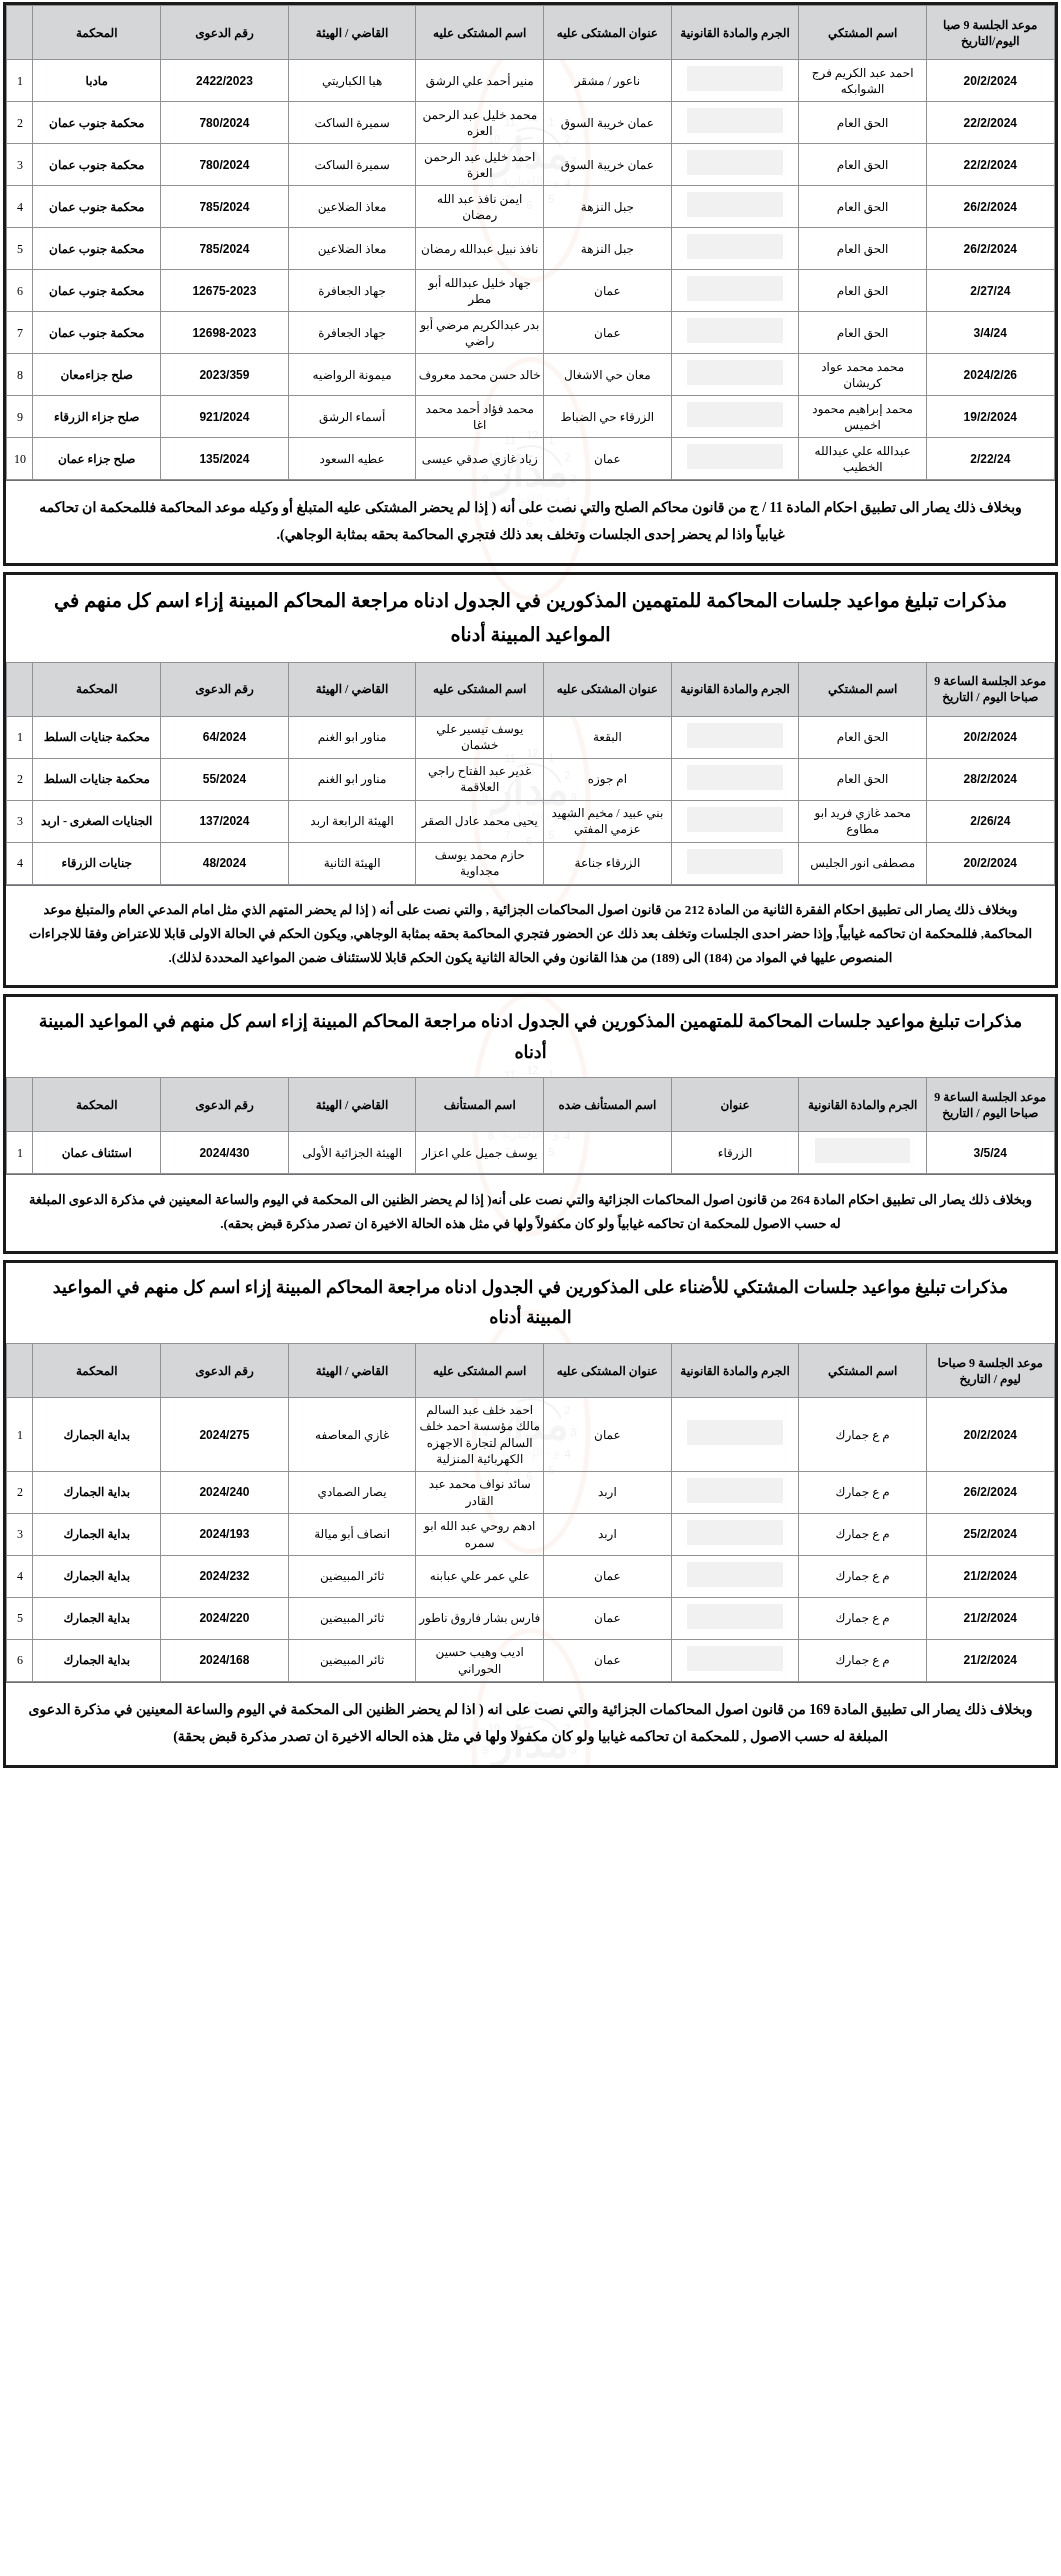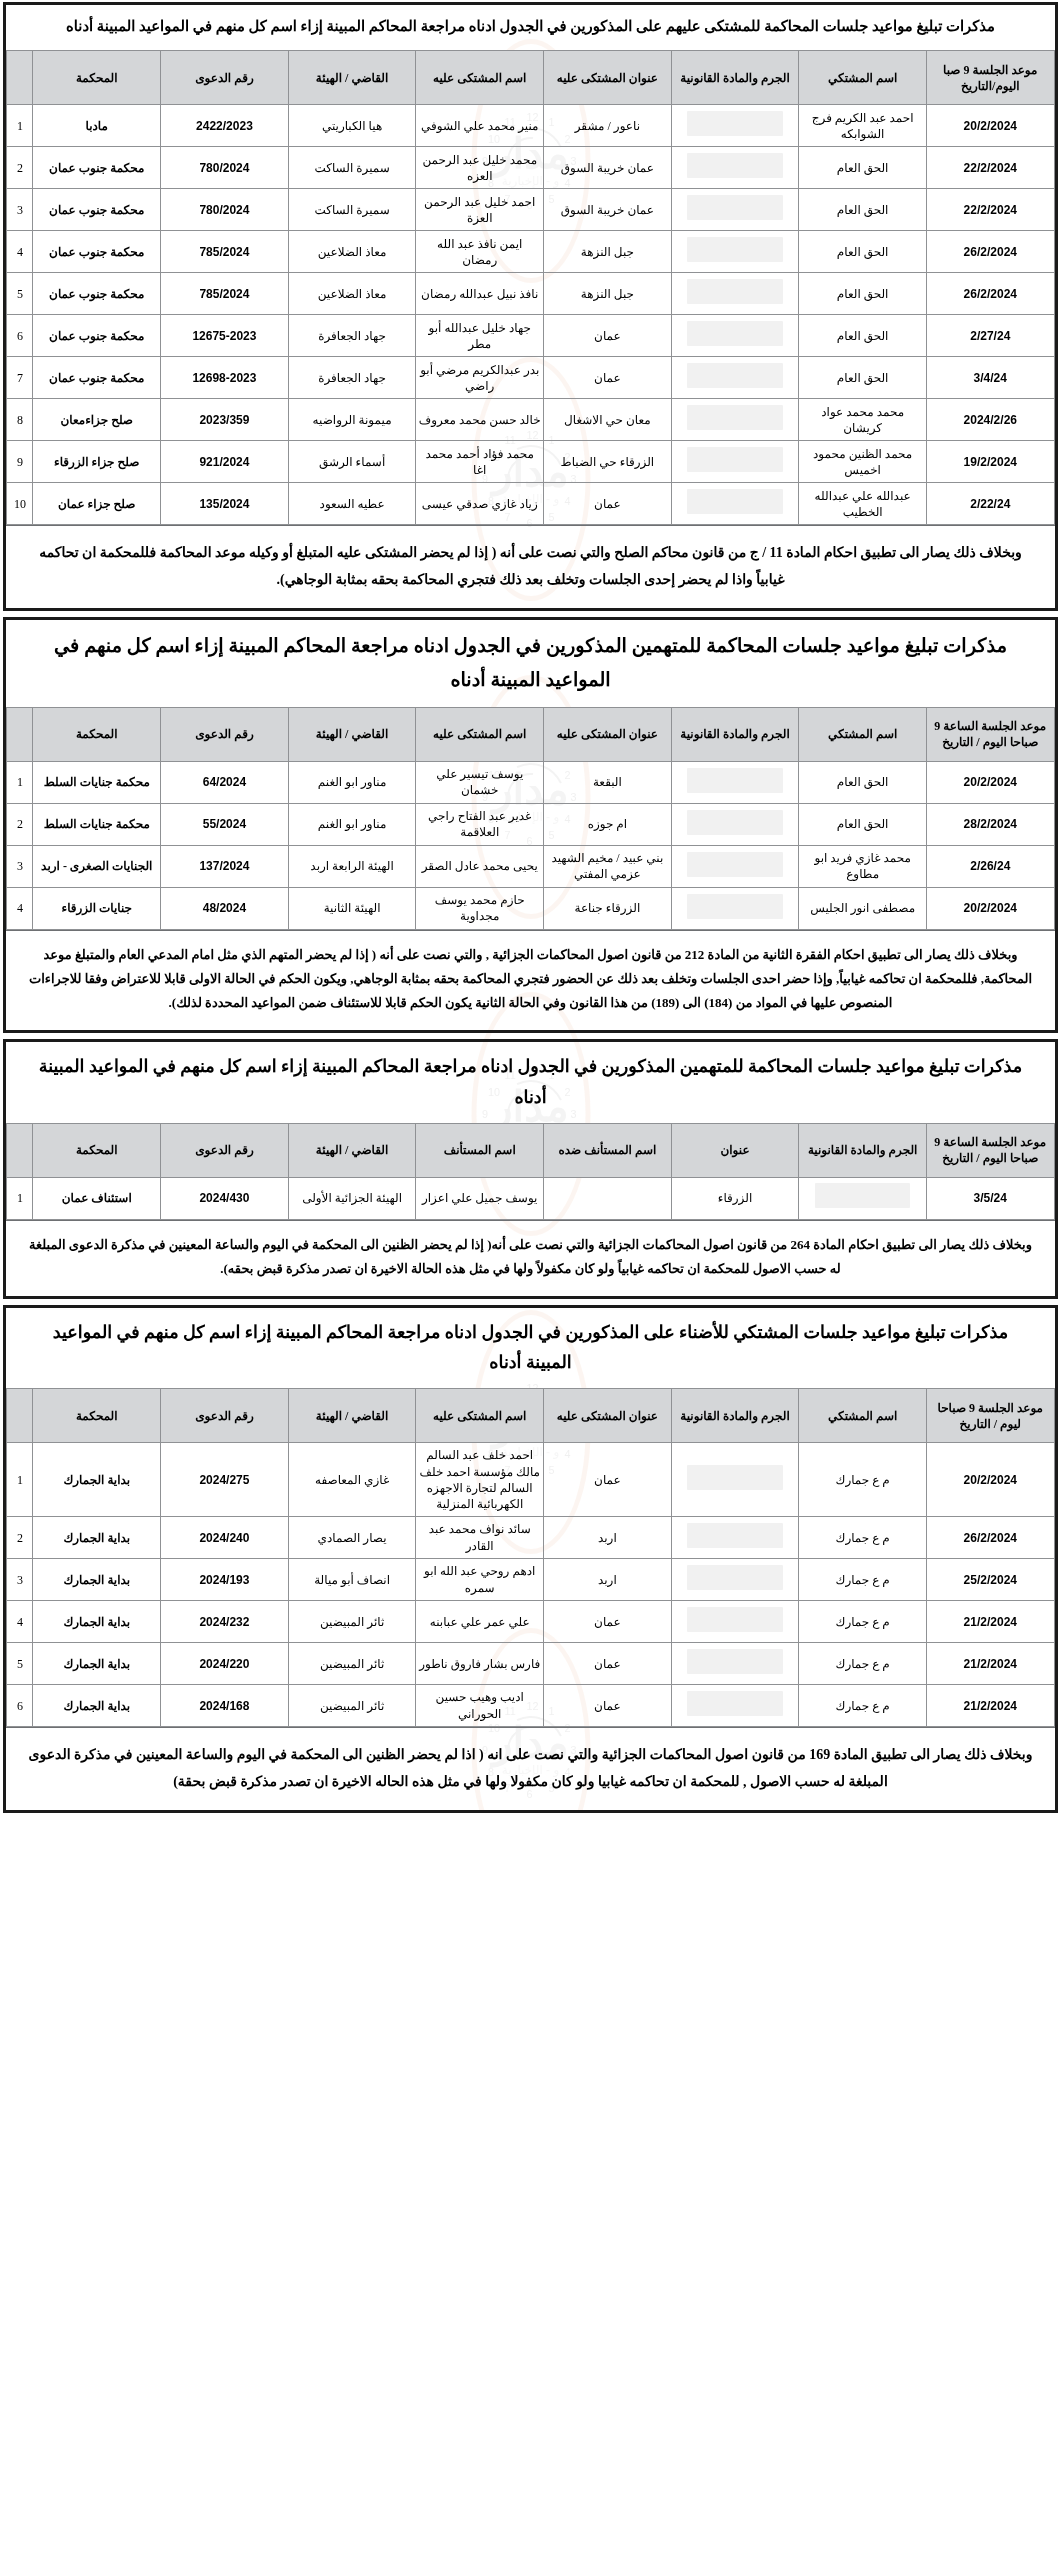--- a/index.html
+++ b/index.html
@@ -312,42 +312,41 @@
             <span class="wm-num" style="left: 27px; top: 8.2px;">11</span>
             <div class="wm-arc"></div>
             <div class="wm-arc2"></div>
           </div>
           <div class="wm-ellipse"></div>
         </div>
       </div>
     </div>
 
   <div class="outer-box">
-    <div class="heading h-small">مذكرات تبليغ مواعيد جلسات المحاكمة للمشتكى عليهم على المذكورين في الجدول ادناه مراجعة المحاكم المبينة إزاء اسم كل منهم في المواعيد المبينة أدناه</div>
     <table class="sched">
       <thead>
         <tr>
           <th class="hcol">موعد الجلسة 9 صبا اليوم/التاريخ</th>
           <th class="hcol">اسم المشتكي</th>
           <th class="hcol">الجرم والمادة القانونية</th>
           <th class="hcol">عنوان المشتكى عليه</th>
           <th class="hcol">اسم المشتكى عليه</th>
           <th class="hcol">القاضي / الهيئة</th>
           <th class="hcol">رقم الدعوى</th>
           <th class="hcol">المحكمة</th>
           <th class="num"></th>
         </tr>
       </thead>
       <tbody>
           <tr>
             <td class="dateval">20/2/2024</td>
             <td>احمد عبد الكريم فرج الشوابكه</td>
             <td class="redacted"><span class="blur-block"></span></td>
             <td>ناعور / مشقر</td>
-            <td>منير محمد علي الشوفي</td>
+            <td>منير أحمد علي الرشق</td>
             <td>هيا الكباريتي</td>
             <td class="casenum">2422/2023</td>
             <td class="court">مادبا</td>
             <td class="num">1</td>
           </tr>
           <tr>
             <td class="dateval">22/2/2024</td>
             <td>الحق العام</td>
             <td class="redacted"><span class="blur-block"></span></td>
             <td>عمان خريبة السوق</td>
@@ -418,21 +417,21 @@
             <td class="redacted"><span class="blur-block"></span></td>
             <td>معان حي الاشغال</td>
             <td>خالد حسن محمد معروف</td>
             <td>ميمونة الرواضيه</td>
             <td class="casenum">2023/359</td>
             <td class="court">صلح جزاءمعان</td>
             <td class="num">8</td>
           </tr>
           <tr>
             <td class="dateval">19/2/2024</td>
-            <td>محمد الظنين محمود اخميس</td>
+            <td>محمد إبراهيم محمود اخميس</td>
             <td class="redacted"><span class="blur-block"></span></td>
             <td>الزرقاء حي الضباط</td>
             <td>محمد فؤاد أحمد محمد اغا</td>
             <td>أسماء الرشق</td>
             <td class="casenum">921/2024</td>
             <td class="court">صلح جزاء الزرقاء</td>
             <td class="num">9</td>
           </tr>
           <tr>
             <td class="dateval">2/22/24</td>

